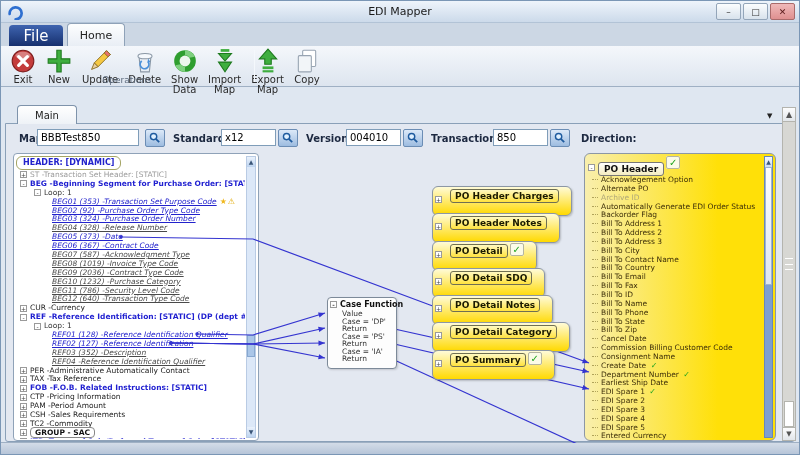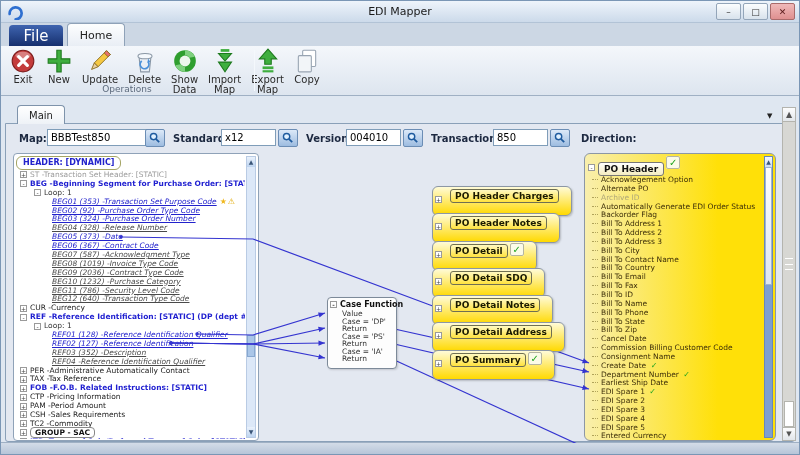--- a/index.html
+++ b/index.html
@@ -21,33 +21,33 @@
   
   .tabrow { position:absolute; left:0; top:22px; width:100%; height:23px; background:#ccd7e4; }
   .ftab { position:absolute; left:8px; top:2px; width:54px; height:21px; border-radius:4px 4px 0 0;
     background:linear-gradient(#3f64b0,#16306e); color:#fff; font-size:15px;
     display:flex; align-items:center; justify-content:center; cursor:pointer; }
   .htab { position:absolute; left:66px; top:0; width:58px; height:23px; border:1px solid #8fa2b8; border-bottom:none;
     border-radius:4px 4px 0 0; background:linear-gradient(#fdfefe,#e9eef5); color:#222; font-size:11px;
     display:flex; align-items:center; justify-content:center; cursor:pointer; }
 
   
-  .ribbon { position:absolute; left:0; top:45px; width:100%; height:50px;
+  .ribbon { position:absolute; left:0; top:45px; width:100%; height:41px;
     background:linear-gradient(#f4f7fb,#dde5ef); border-bottom:1px solid #9fb0c4; }
   .rbuttons { position:absolute; left:4px; top:1px; display:flex; align-items:flex-start; }
   .rbtn { padding:1px 5px; text-align:center; cursor:pointer; }
   .ricon { display:block; width:26px; height:26px; margin:0 auto; }
   .ricon svg { width:26px; height:26px; }
   .rlbl { display:block; font-size:10px; line-height:10px; color:#2b2b2b; white-space:pre-line; margin-top:1px; }
   .grouplbl { position:absolute; left:0; width:252px; bottom:1px; text-align:center; font-size:9px; color:#5d6b7d; }
   .gsep { position:absolute; left:253px; top:4px; bottom:4px; width:1px; background:#b6c2d2; border-right:1px solid #f4f8fc; }
 
   
   .docrow { position:absolute; left:0; top:103px; width:100%; height:20px; }
-  .mtab { position:absolute; left:16px; top:1px; width:48px; height:19px; border:1px solid #7e93ab; border-bottom:none;
+  .mtab { position:absolute; left:16px; top:1px; width:60px; height:19px; border:1px solid #7e93ab; border-bottom:none;
     border-radius:4px 4px 0 0; background:linear-gradient(#ffffff,#eef2f7); font-size:10px; color:#222;
     display:flex; align-items:center; justify-content:center; cursor:pointer; z-index:2; }
   .tabpage { position:absolute; left:4px; right:4px; top:122px; bottom:12px; border:1px solid #8aa0b8;
     background:#e3e8f1; border-radius:0 3px 3px 3px; }
 
   
   .flabel { position:absolute; font-size:10px; font-weight:bold; color:#1c2840; }
   .finput { position:absolute; height:17px; border:1px solid #7f9db9; background:#fff; font-size:10px;
     padding:0 3px; font-family:"DejaVu Sans", sans-serif; color:#000; }
   .magbtn { position:absolute; width:20px; height:18px; border:1px solid #6b8db5; border-radius:2px;
@@ -241,21 +241,21 @@
     <div class="grouplbl">Operations</div>
     <div class="gsep"></div>
   </div>
 
   <div class="docrow">
     <span class="mtab">Main</span>
   </div>
   <div class="tabpage"></div>
 
   <span class="flabel" style="left:18px;top:132px">Map:</span>
-  <input class="finput" style="left: 46px; top: 128px; width: 102px;" value="BBBTest850">
+  <input class="finput" style="left: 36px; top: 128px; width: 102px;" value="BBBTest850">
   <span class="magbtn" style="left:144px;top:128px">
     <svg width="14" height="14" viewBox="0 0 20 20">
         <circle cx="8" cy="8" r="4.5" fill="#dff0ff" stroke="#1d5a9e" stroke-width="2"></circle>
         <line x1="11.5" y1="11.5" x2="16" y2="16" stroke="#1d5a9e" stroke-width="2.5"></line>
       </svg>
   </span>
 
   <span class="flabel" style="left:172px;top:132px">Standard:</span>
   <input class="finput" style="left: 220px; top: 128px; width: 55px;" value="x12">
   <span class="magbtn" style="left:277px;top:128px">
@@ -377,21 +377,21 @@
         <div class="crow">Return</div>
       </div>
   </div>
 
   <div id="mid-nodes">
       <div class="ynode" style="top: 185px;"><span class="expbox">+</span> <span class="ypill">PO Header Charges</span></div>
       <div class="ynode" style="top: 212px;"><span class="expbox">+</span> <span class="ypill">PO Header Notes</span></div>
       <div class="ynode" style="top: 240px;"><span class="expbox">+</span> <span class="ypill">PO Detail</span><span class="chk boxed">✓</span></div>
       <div class="ynode" style="top: 267px;"><span class="expbox">+</span> <span class="ypill">PO Detail SDQ</span></div>
       <div class="ynode" style="top: 294px;"><span class="expbox">+</span> <span class="ypill">PO Detail Notes</span></div>
-      <div class="ynode" style="top: 321px;"><span class="expbox">+</span> <span class="ypill">PO Detail Address</span></div>
+      <div class="ynode" style="top: 321px;"><span class="expbox">+</span> <span class="ypill">PO Detail Category</span></div>
       <div class="ynode" style="top: 349px;"><span class="expbox">+</span> <span class="ypill">PO Summary</span><span class="chk boxed">✓</span></div>
     </div>
 
   <div class="rpanel">
     <div class="rhead">
       <span class="expbox">-</span><span class="rpill">PO Header</span><span class="chk boxed">✓</span>
     </div>
     <div class="pitems" id="po-items">
         <div class="pitem"><span class="stub"></span><span>Acknowlegement Option</span></div>
         <div class="pitem"><span class="stub"></span><span>Alternate PO</span></div>

